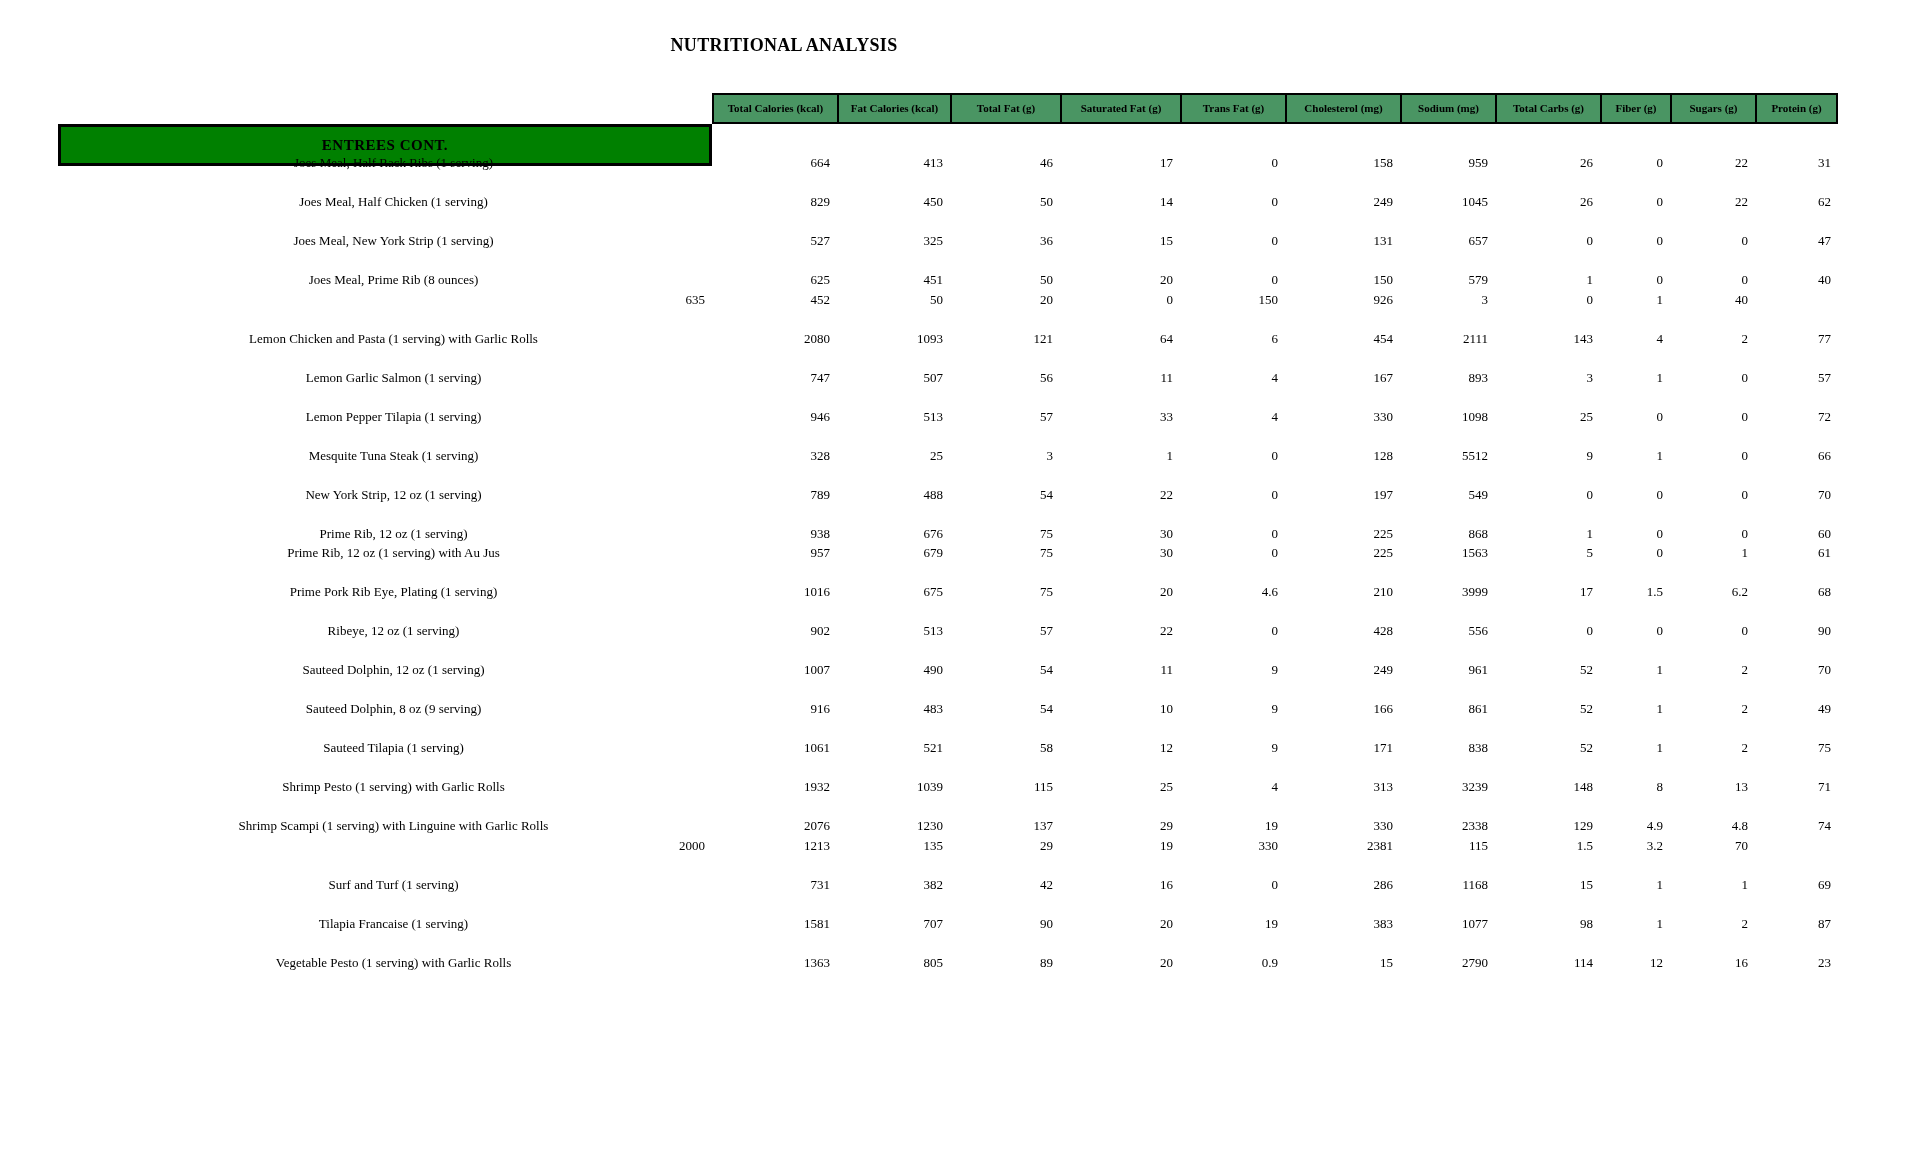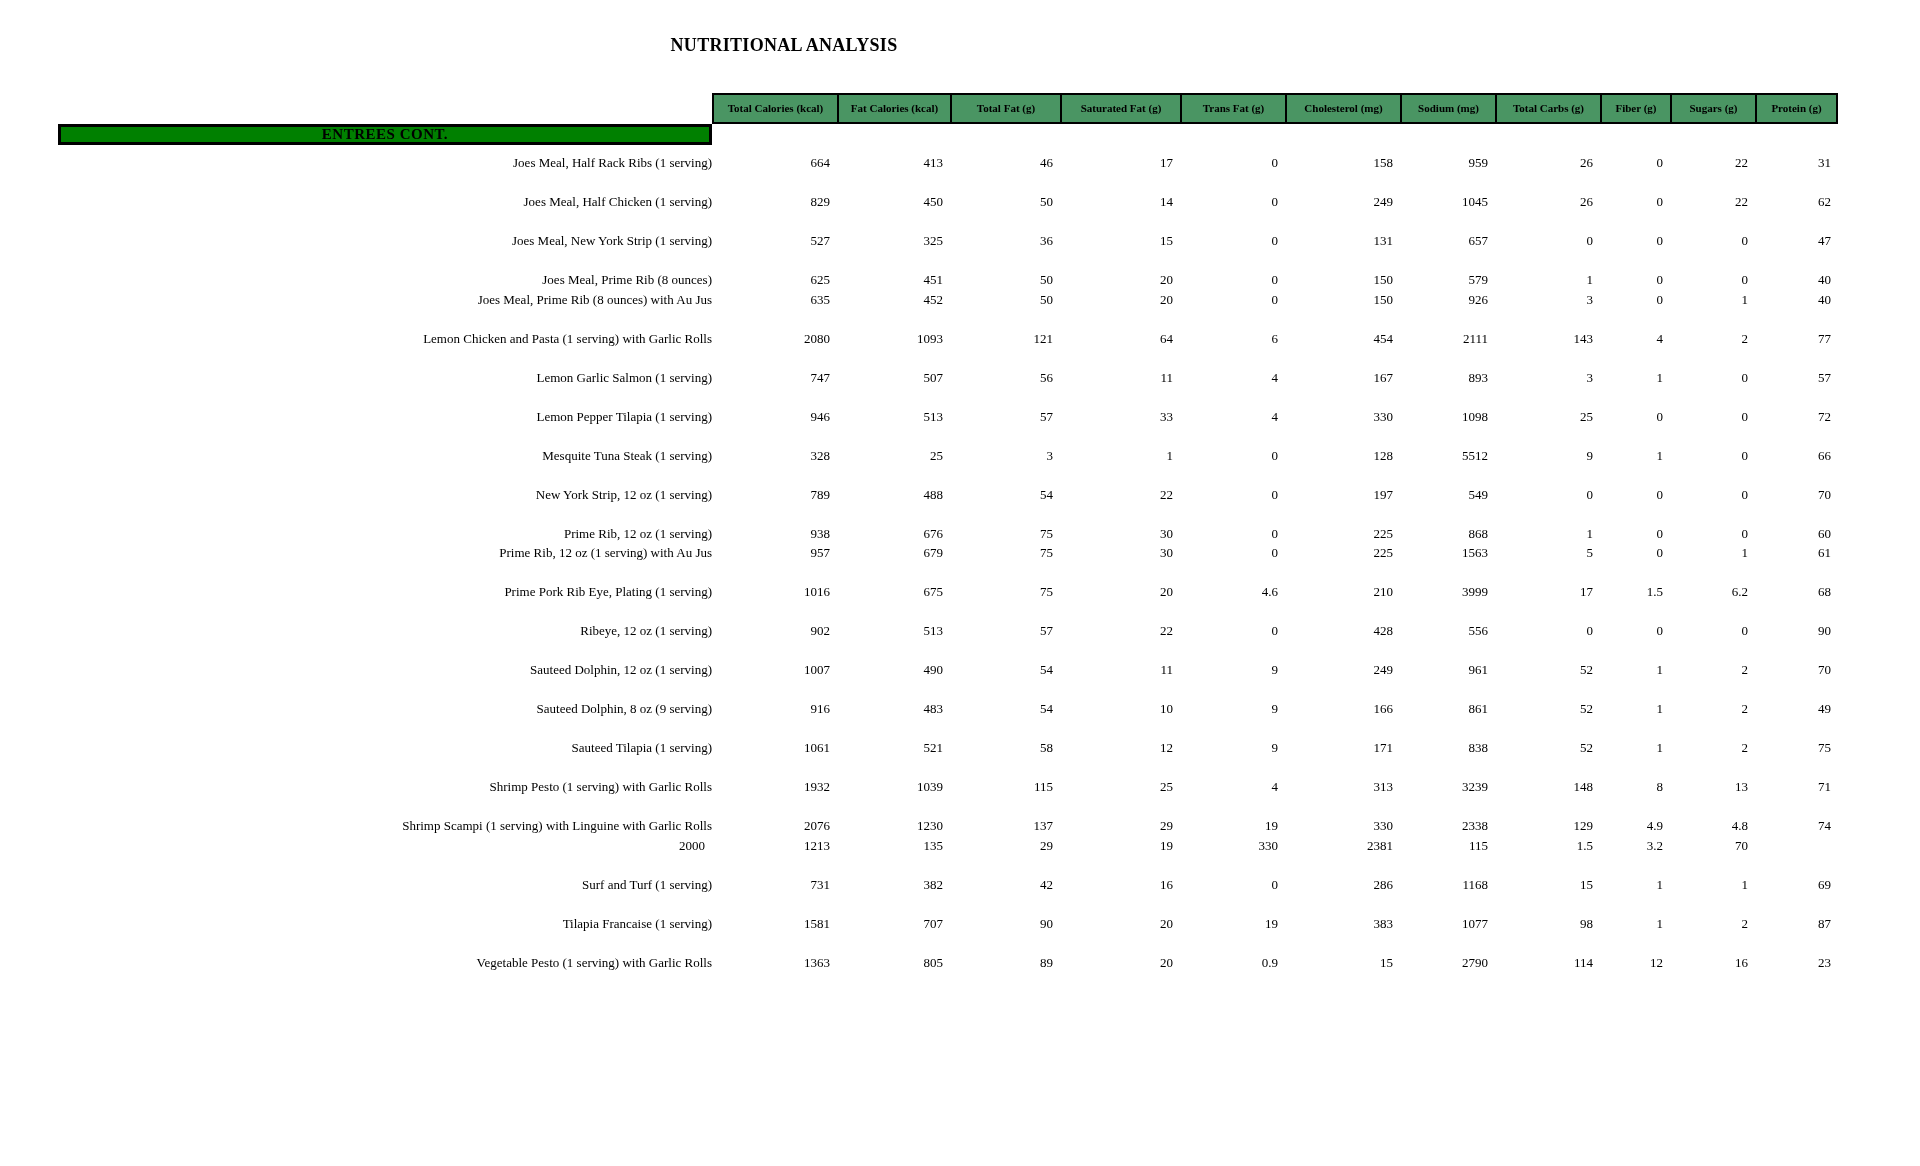--- a/index.html
+++ b/index.html
@@ -59,21 +59,21 @@
     color: #000;
   }
   .th.last {
     border-right: 2px solid #000;
   }
   .section-banner {
     position: absolute;
     left: 58px;
     top: 124px;
     width: 654px;
-    height: 21px;
+    height: 42px;
     box-sizing: border-box;
     background: var(--banner-green, #008000);
     border: 3px solid #000;
     display: flex;
     align-items: center;
     justify-content: center;
     font-size: 15px;
     font-weight: bold;
     letter-spacing: 0.5px;
     color: #000;
@@ -92,21 +92,21 @@
   }
   .cell {
     font-size: 13px;
     line-height: 19.5px;
     white-space: nowrap;
     overflow: hidden;
     color: #000;
   }
   .cell.name {
     padding-left: 17px;
-    text-align: right;
+    text-align: center;
   }
   .cell.val {
     text-align: right;
     padding-right: 7px;
   }
 </style>
 </head>
 <body>
 
 <div class="page" style="--header-green: #4A9563; --banner-green: #008000;">
@@ -190,21 +190,20 @@
           <div class="cell val">20</div>
           <div class="cell val">0</div>
           <div class="cell val">150</div>
           <div class="cell val">579</div>
           <div class="cell val">1</div>
           <div class="cell val">0</div>
           <div class="cell val">0</div>
           <div class="cell val">40</div>
         </div>
         <div class="grid-row row">
-          <div class="cell name">Joes Meal, Prime Rib (8 ounces) with Au Jus</div>
           <div class="cell val">635</div>
           <div class="cell val">452</div>
           <div class="cell val">50</div>
           <div class="cell val">20</div>
           <div class="cell val">0</div>
           <div class="cell val">150</div>
           <div class="cell val">926</div>
           <div class="cell val">3</div>
           <div class="cell val">0</div>
           <div class="cell val">1</div>

